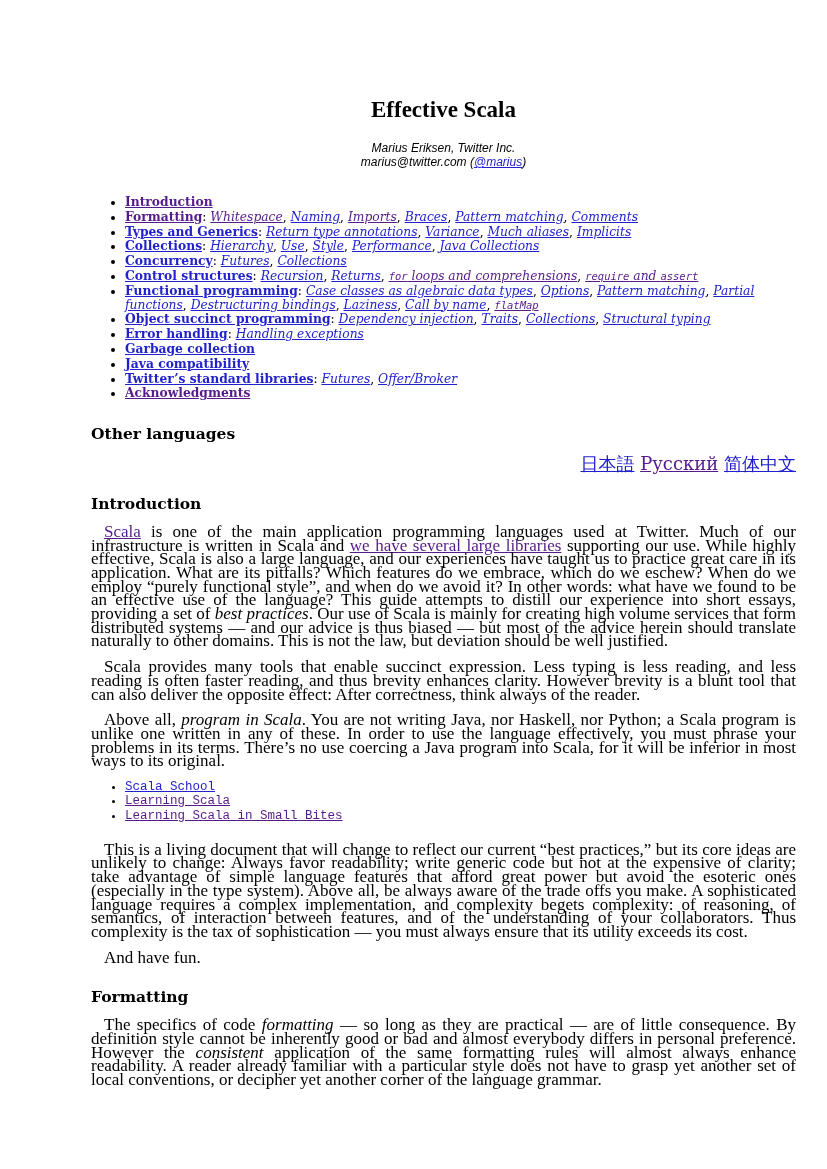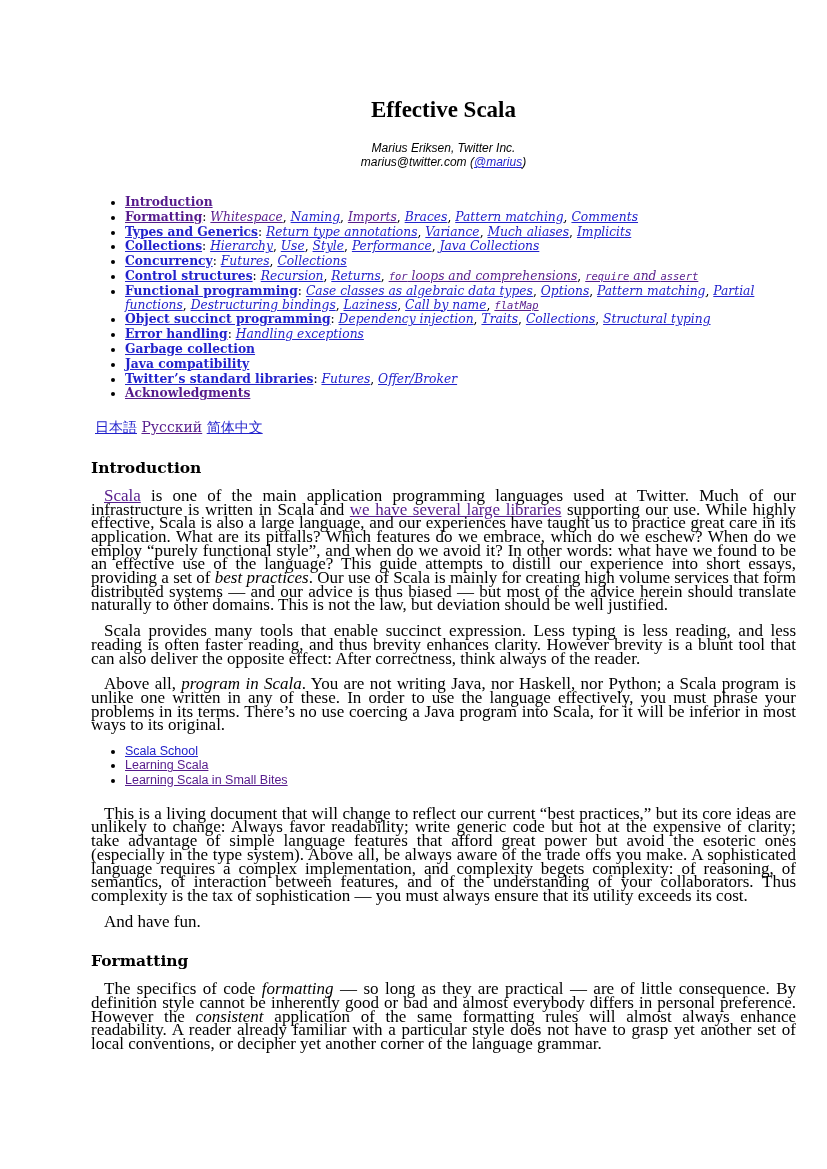--- a/index.html
+++ b/index.html
@@ -28,30 +28,30 @@
     margin:24px 0 12px 0;
   }
   p{
     font-family:"Liberation Serif",serif;
     font-size:17px;line-height:13.7px;
     text-align:justify;text-indent:13px;
     margin:12px 0;
   }
   p.langs{
     font-family:"DejaVu Serif",serif;
-    font-size:14px;text-indent:4px;text-align:left;
+    font-size:18px;text-indent:4px;text-align:right;
     margin:14px 0 6px 0;
   }
   ul{margin:12px 0 20px 0;padding-left:34px;}
   ul.toc li{
     font-family:"DejaVu Serif",serif;
     font-size:12.3px;line-height:13.8px;
   }
   ul.resources li{
-    font-family:Liberation Sans, sans-serif;
+    font-family:Liberation Mono, monospace;
     font-size:12.5px;line-height:14.2px;
   }
   a{text-decoration:underline;cursor:pointer;}
 
   
   .rt-t{}
   .rt-i{font-style:italic;}
   .rt-l{color:var(--link);}
   .rt-v{color:var(--visited);}
   .rt-il{color:var(--link);font-style:italic;}
@@ -81,20 +81,21 @@
     <li><a class="rt-bl" href="#">Control structures</a><span class="rt-t">: </span><a class="rt-il" href="#">Recursion</a><span class="rt-t">, </span><a class="rt-il" href="#">Returns</a><span class="rt-t">, </span><a class="rt-cv" href="#">for</a><a class="rt-iv" href="#"> loops and comprehensions</a><span class="rt-t">, </span><a class="rt-cv" href="#">require</a><a class="rt-iv" href="#"> and </a><a class="rt-cv" href="#">assert</a></li>
     <li><a class="rt-bl" href="#">Functional programming</a><span class="rt-t">: </span><a class="rt-il" href="#">Case classes as algebraic data types</a><span class="rt-t">, </span><a class="rt-il" href="#">Options</a><span class="rt-t">, </span><a class="rt-il" href="#">Pattern matching</a><span class="rt-t">, </span><a class="rt-il" href="#">Partial functions</a><span class="rt-t">, </span><a class="rt-il" href="#">Destructuring bindings</a><span class="rt-t">, </span><a class="rt-il" href="#">Laziness</a><span class="rt-t">, </span><a class="rt-il" href="#">Call by name</a><span class="rt-t">, </span><a class="rt-cv" href="#">flatMap</a></li>
     <li><a class="rt-bl" href="#">Object succinct programming</a><span class="rt-t">: </span><a class="rt-il" href="#">Dependency injection</a><span class="rt-t">, </span><a class="rt-il" href="#">Traits</a><span class="rt-t">, </span><a class="rt-il" href="#">Collections</a><span class="rt-t">, </span><a class="rt-il" href="#">Structural typing</a></li>
     <li><a class="rt-bl" href="#">Error handling</a><span class="rt-t">: </span><a class="rt-il" href="#">Handling exceptions</a></li>
     <li><a class="rt-bl" href="#">Garbage collection</a></li>
     <li><a class="rt-bl" href="#">Java compatibility</a></li>
     <li><a class="rt-bl" href="#">Twitter’s standard libraries</a><span class="rt-t">: </span><a class="rt-il" href="#">Futures</a><span class="rt-t">, </span><a class="rt-il" href="#">Offer/Broker</a></li>
     <li><a class="rt-bv" href="#">Acknowledgments</a></li>
   </ul>
 
+  <h2>Other languages</h2>
   <p class="langs"><a class="rt-l" href="#">日本語</a><span class="rt-t"> </span><a class="rt-v" href="#">Русский</a><span class="rt-t"> </span><a class="rt-l" href="#">简体中文</a></p>
 
   <h2>Introduction</h2>
   <p><a class="rt-v" href="#">Scala</a><span class="rt-t"> is one of the main application programming languages used at Twitter. Much of our infrastructure is written in Scala and </span><a class="rt-v" href="#">we have several large libraries</a><span class="rt-t"> supporting our use. While highly effective, Scala is also a large language, and our experiences have taught us to practice great care in its application. What are its pitfalls? Which features do we embrace, which do we eschew? When do we employ “purely functional style”, and when do we avoid it? In other words: what have we found to be an effective use of the language? This guide attempts to distill our experience into short essays, providing a set of </span><span class="rt-i">best practices</span><span class="rt-t">. Our use of Scala is mainly for creating high volume services that form distributed systems — and our advice is thus biased — but most of the advice herein should translate naturally to other domains. This is not the law, but deviation should be well justified.</span></p>
   <p><span class="rt-t">Scala provides many tools that enable succinct expression. Less typing is less reading, and less reading is often faster reading, and thus brevity enhances clarity. However brevity is a blunt tool that can also deliver the opposite effect: After correctness, think always of the reader.</span></p>
   <p><span class="rt-t">Above all, </span><span class="rt-i">program in Scala</span><span class="rt-t">. You are not writing Java, nor Haskell, nor Python; a Scala program is unlike one written in any of these. In order to use the language effectively, you must phrase your problems in its terms. There’s no use coercing a Java program into Scala, for it will be inferior in most ways to its original.</span></p>
   <ul class="resources">
     <li><a class="rt-l" href="#">Scala School</a></li>
     <li><a class="rt-v" href="#">Learning Scala</a></li>
     <li><a class="rt-v" href="#">Learning Scala in Small Bites</a></li>

